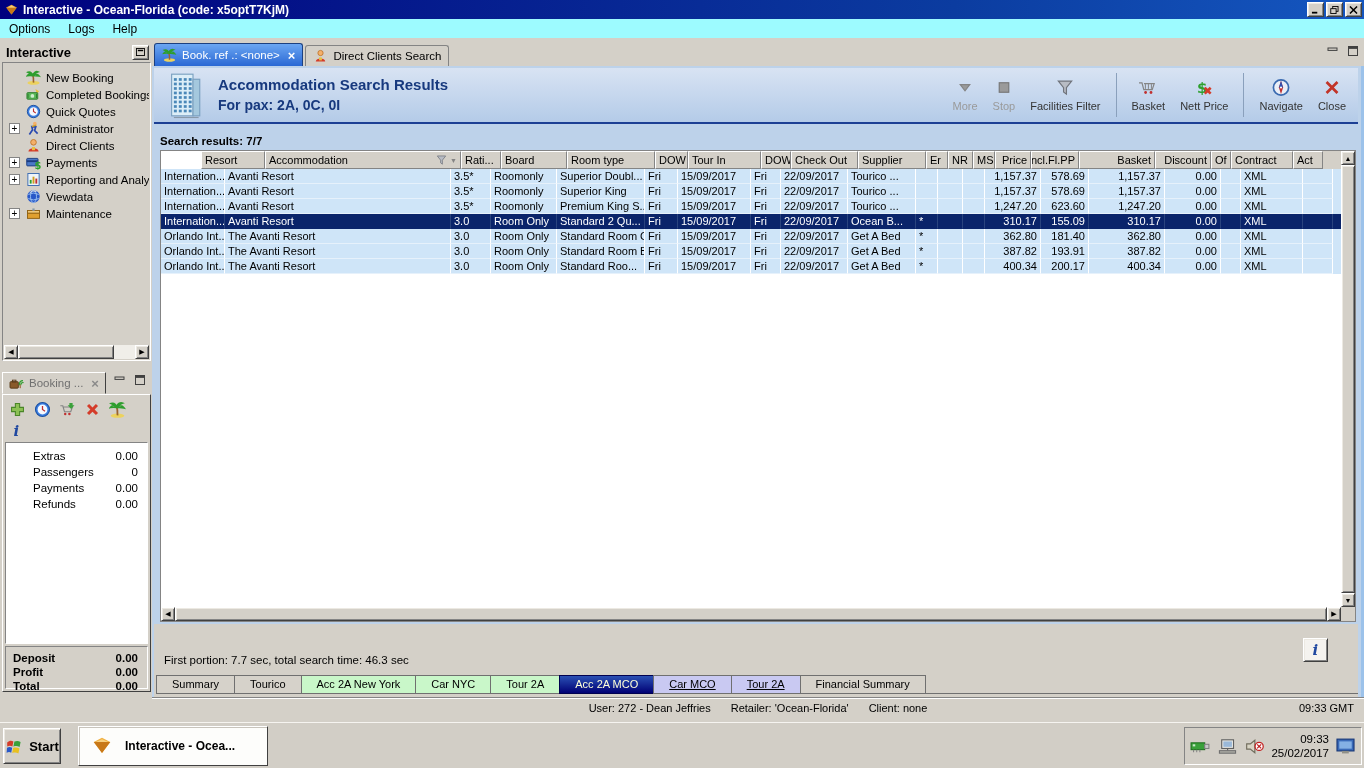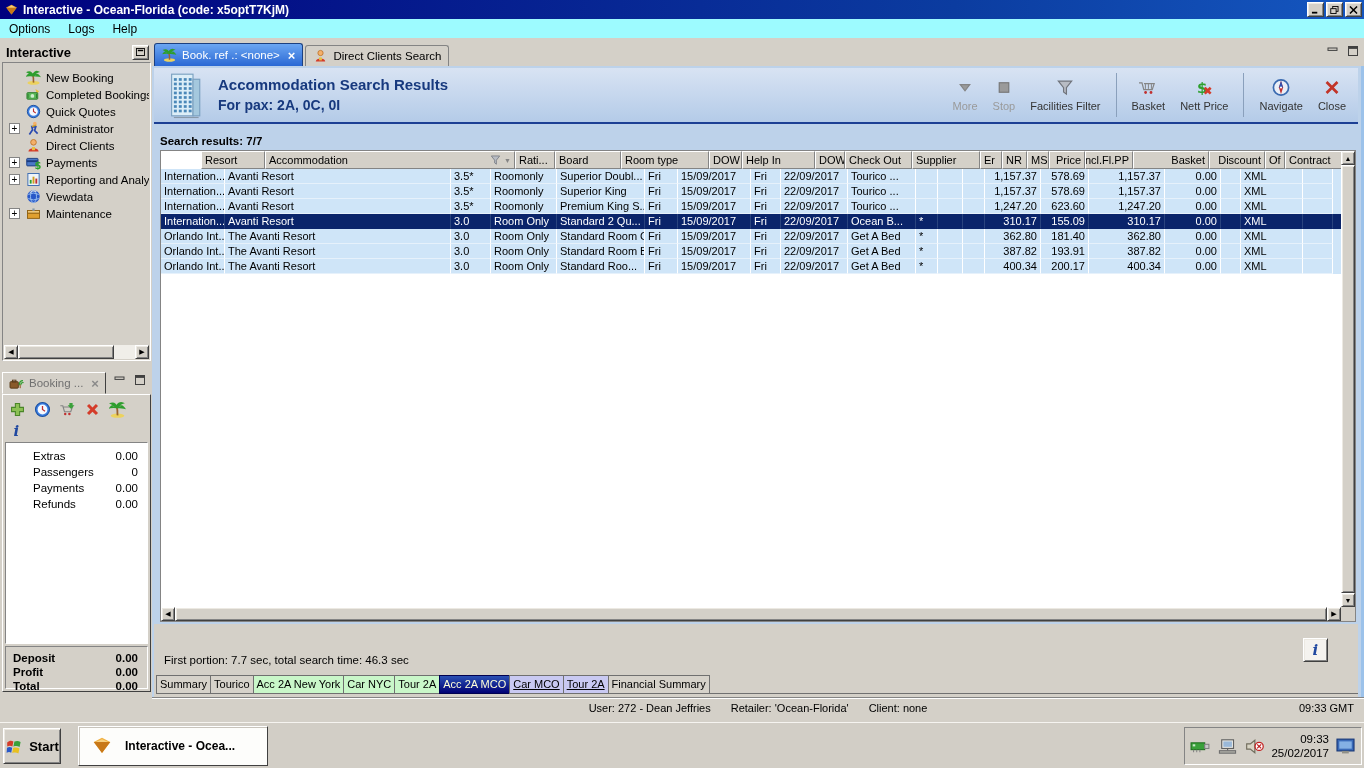--- a/index.html
+++ b/index.html
@@ -116,21 +116,21 @@
   .hscroll { position:absolute; left:0; right:14px; bottom:0; height:14px; display:flex; }
   .hscroll .sthumb { flex:1; }
   .corner { position:absolute; right:0; bottom:0; width:14px; height:14px; background:#d4d0c8; }
 
   #footer { position:absolute; left:2px; right:3px; top:558px; bottom:0; background:#d4d0c8; }
   .timing { position:absolute; left:10px; top:30px; font-size:11.5px; }
   .ibtn { position:absolute; right:30px; top:14px; width:25px; height:24px; background:#f5f3ef;
     display:flex; align-items:center; justify-content:center; }
   .ibtn .icon { width:14px; height:16px; }
   .btabs { position:absolute; left:2px; right:0; bottom:3px; height:20px; display:flex; align-items:flex-end; }
-  .btb { height:19px; line-height:17px; padding:0 3px; border:1px solid #707070; margin-right:-1px; background:#d6d2ca; font-size:11px; }
+  .btb { height:19px; line-height:17px; padding:0 15px; border:1px solid #707070; margin-right:-1px; background:#d6d2ca; font-size:11px; }
   .btb.green { background:#c9f7c9; }
   .btb.purple { background:#c9c9f2;text-decoration:underline; }
   .btb.sel { background:linear-gradient(#2a50b4,#000074); color:#ffffd8; border-color:#000050; }
   .btb-fill { flex:1; height:19px; border-bottom:1px solid #707070; }
 
   #statusbar { position:absolute; left:0; right:0; top:655px; height:21px; background:#d4d0c8;
     border-top:1px solid #848484; box-shadow:inset 0 1px 0 #fff; display:flex; align-items:center; font-size:11px; }
   .stgroup { margin:0 auto; display:flex; gap:20px; }
   .sttime { position:absolute; right:10px; }
 
@@ -572,21 +572,21 @@
     </div>
 
     <div class="results-label">Search results: 7/7</div>
 
     <div id="gridwrap">
       <div id="grid">
         <div class="thead">
             <span class="th" style="width: 64px;">
               <span>Resort</span>
             </span>
-            <span class="th" style="width: 250px;">
+            <span class="th" style="width: 196px;">
               <span>Accommodation</span>
               <span class="icon fun">
                 <svg viewBox="0 0 16 16">
                   <path d="M2.4 2.6 h11.2 l-4.4 5.6 v5.4 l-2.4 -1.8 V8.2 Z" fill="#b8bcc4" stroke="#70747c"></path>
                 </svg>
               </span>
               <span class="drop">▼</span>
             </span>
             <span class="th" style="width: 40px;">
               <span>Rati...</span>
@@ -594,21 +594,21 @@
             <span class="th" style="width: 66px;">
               <span>Board</span>
             </span>
             <span class="th" style="width: 88px;">
               <span>Room type</span>
             </span>
             <span class="th" style="width: 33px;">
               <span>DOW</span>
             </span>
             <span class="th" style="width: 73px;">
-              <span>Help In</span>
+              <span>Tour In</span>
             </span>
             <span class="th" style="width: 30px;">
               <span>DOW</span>
             </span>
             <span class="th" style="width: 67px;">
               <span>Check Out</span>
             </span>
             <span class="th" style="width: 68px;">
               <span>Supplier</span>
             </span>

